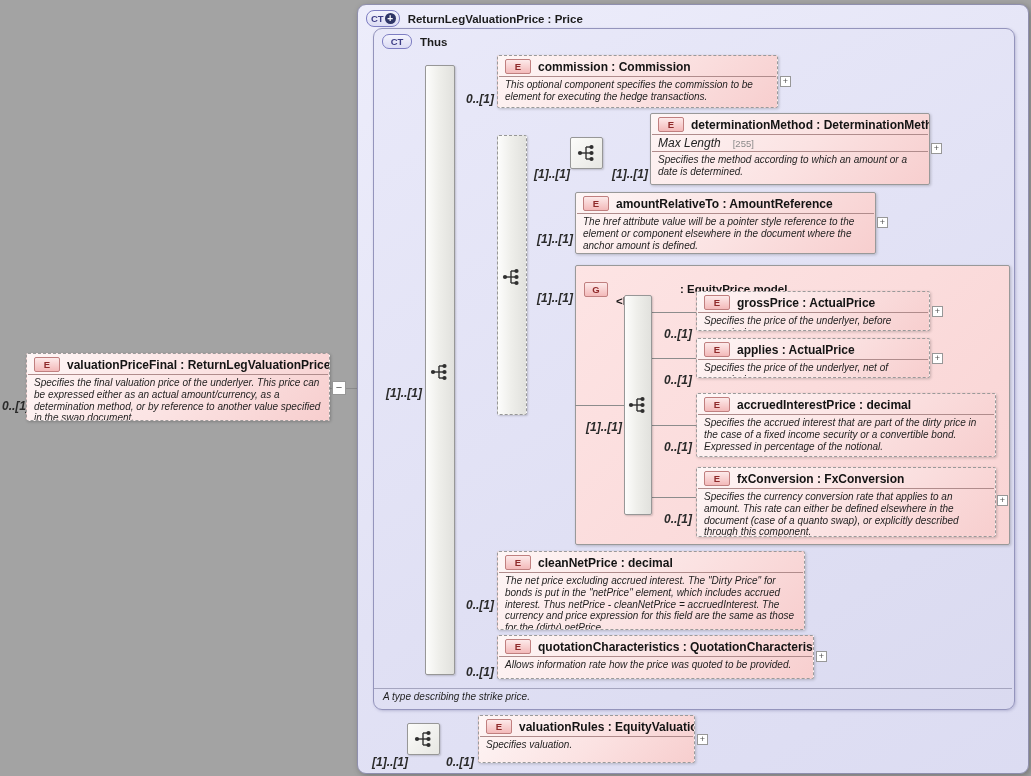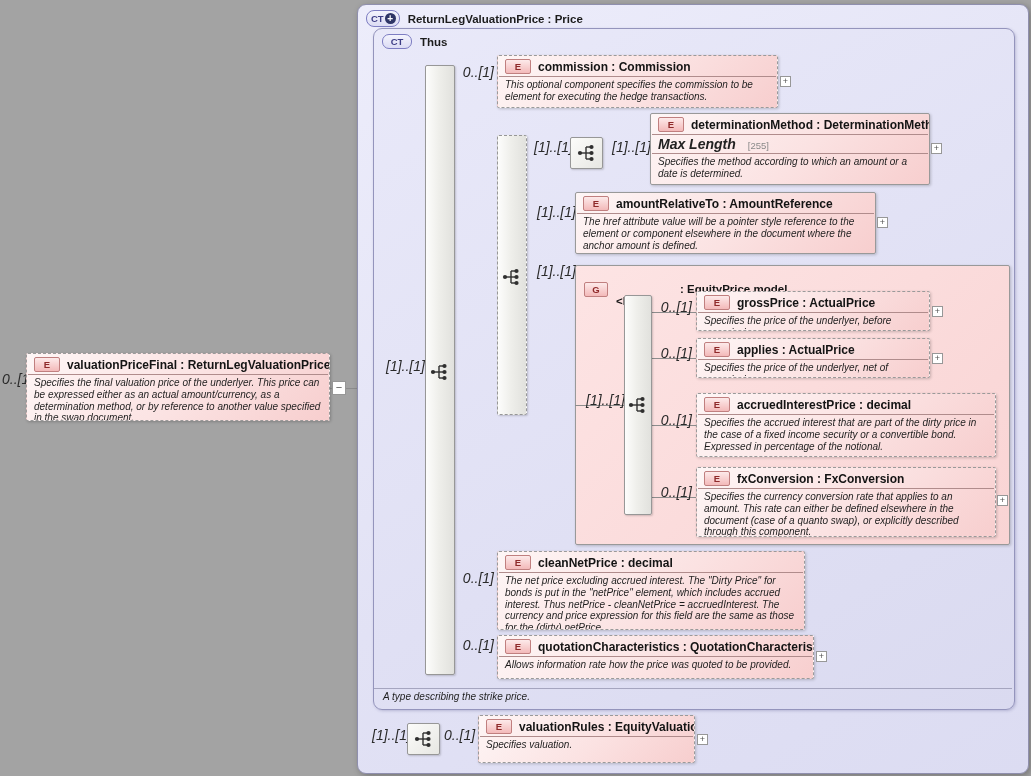--- a/index.html
+++ b/index.html
@@ -32,21 +32,21 @@
   .ebox{position:absolute;box-sizing:border-box;border:1px dashed #9a9a9a;border-radius:2px;
         background:linear-gradient(135deg,#fef6f6 0%,#fbe2e2 55%,#f7cyrd 100%);
         background:linear-gradient(135deg,#fef6f6 0%,#fbe2e2 55%,#f7cece 100%);
         box-shadow:1px 1px 3px rgba(0,0,0,.2);overflow:hidden;}
   .ebox.solid{border-style:solid;border-color:#999;}
   .e-hdr{display:flex;align-items:center;gap:7px;padding:3px 7px 2px;height:15px;}
   .e-name{font-weight:bold;font-size:12px;color:#141414;white-space:nowrap;}
   .e-sep{border-top:1px solid #b08c8c;margin:0 1px;}
   .e-desc{font-style:italic;font-size:10px;line-height:1.18;color:#1e1e1e;padding:2px 7px 3px;}
   .facet-row{display:flex;gap:12px;align-items:baseline;padding:1px 7px 1px;}
-  .facet-name{font-weight:bold;font-style:italic;font-size:14px;color:#222;}
+  .facet-name{font-weight:normal;font-style:italic;font-size:12px;color:#222;}
   .facet-val{font-size:9.5px;color:#8a8a8a;}
 
   
   .gbox{position:absolute;box-sizing:border-box;border:1px solid #999;border-radius:2px;
         background:linear-gradient(135deg,#fde4e4,#f9d4d4);box-shadow:1px 1px 3px rgba(0,0,0,.2);}
   .badge-g{display:inline-flex;align-items:center;justify-content:center;
         width:22px;height:13px;border:1px solid #c07f7f;border-radius:2px;
         background:linear-gradient(#fdeaea,#f3b9b9);color:#8e2a2a;font-size:9.5px;font-weight:bold;}
   .g-hdr{position:absolute;top:5px;left:8px;display:flex;align-items:center;}
   .g-name{font-weight:bold;font-size:11.5px;color:#141414;margin-left:8px;white-space:nowrap;margin-top:24px;}
@@ -60,22 +60,22 @@
   .mg-iconbox{position:absolute;box-sizing:border-box;border:1px solid #979797;border-radius:2px;
        background:linear-gradient(135deg,#fcfcfa,#e7e7e3);box-shadow:1px 1px 2px rgba(0,0,0,.18);
        display:flex;align-items:center;justify-content:center;}
   .seqicon{position:absolute;width:22px;height:22px;}
 
   
   .hline,.vline{position:absolute;background:#8c8c8c;}
   .hline{height:1px;} .vline{width:1px;}
 
   
-  .card{position:absolute;font-size:14px;font-weight:normal;font-style:italic;color:#2a2a2a;
-        text-align:right;white-space:nowrap;}
+  .card{position:absolute;font-size:12px;font-weight:bold;font-style:italic;color:#2a2a2a;
+        text-align:right;white-space:nowrap;margin-top:28px;}
 
   
   .expand{position:absolute;box-sizing:border-box;width:11px;height:11px;border:1px solid #979797;
         background:#fff;color:#555;font-size:9px;line-height:8px;text-align:center;cursor:pointer;}
   .collapse{position:absolute;box-sizing:border-box;width:14px;height:14px;border:1px solid #979797;
         background:#fff;color:#555;font-size:11px;line-height:11px;text-align:center;cursor:pointer;}
 
   .ct-footer{position:absolute;font-style:italic;font-size:10px;color:#1e1e1e;}
 </style>
 </head>

